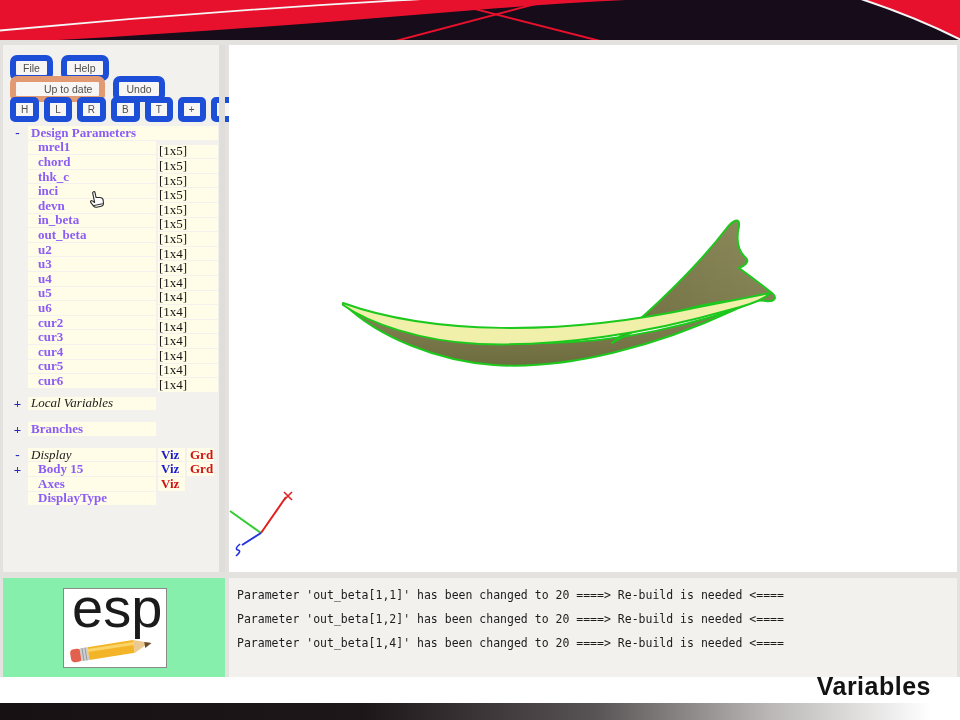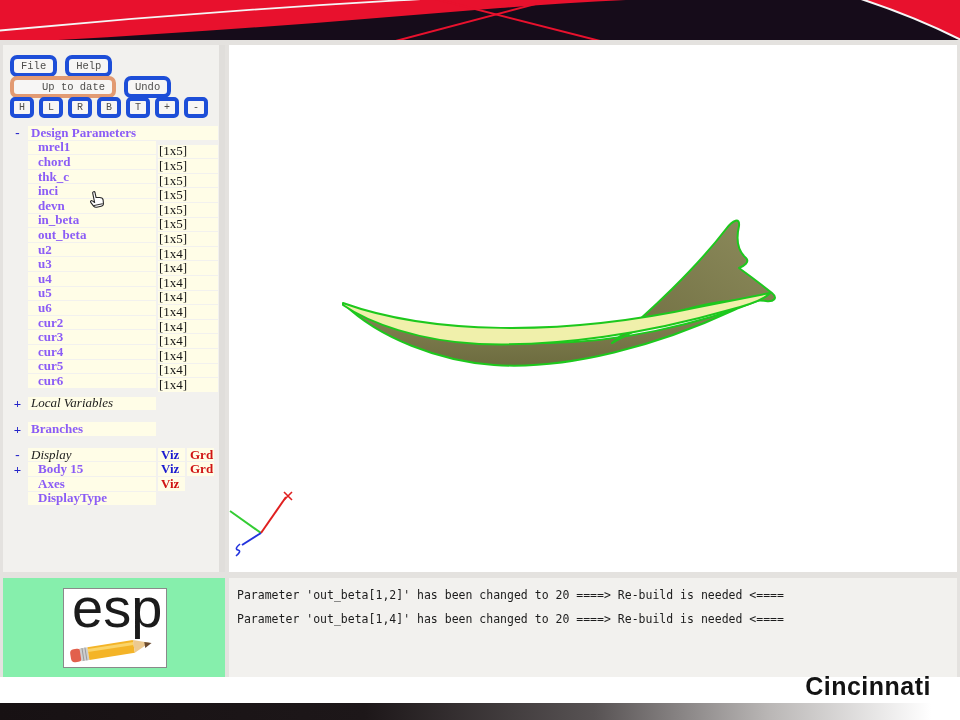--- a/index.html
+++ b/index.html
@@ -17,22 +17,22 @@
   #canvas3d{left:229px;top:45px;width:728px;height:527px;background:#ffffff;}
   #console{left:229px;top:578px;width:728px;height:99px;background:#f2f1ee;overflow:hidden;}
   #logo-panel{left:3px;top:578px;width:222px;height:99px;background:#86efac;}
   #footer-strip{left:0;top:677px;width:960px;height:26px;background:#ffffff;}
   #bottom-bar{left:0;top:703px;width:960px;height:17px;
       background:linear-gradient(90deg,#171113 0%,#1d1719 38%,#585354 62%,#b9b6b5 80%,#ffffff 97%);}
 
   
   .btnrow{position:absolute;left:7px;display:flex;gap:8px;}
   .btn{display:inline-flex;align-items:center;justify-content:center;
-       border:4px solid #1d4ed8;border-radius:7px;background:#f7f6f5;color:#4f4e4c;
-       font-size:10.5px;padding:1px 7px;cursor:pointer;font-family:Liberation Mono, monospace;}
+       border:6px solid #1d4ed8;border-radius:7px;background:#f7f6f5;color:#4f4e4c;
+       font-size:10.5px;padding:1px 7px;cursor:pointer;}
   .btn.warn{border-color:#e29a72;padding-left:28px;}
   .btn.sq{padding:1px 5px;border-radius:5px;font-size:10px;}
 
   
   #tree{position:absolute;left:4px;top:81px;width:214px;
         font-family:"Liberation Serif","DejaVu Serif",serif;font-size:13px;}
   .trow{display:flex;height:13.6px;margin-bottom:1px;align-items:center;}
   .tgl{width:21px;text-align:center;font-weight:bold;color:#2323c8;flex:none;line-height:13px;}
   .cell{background:#fffde7;height:13.6px;display:flex;align-items:center;flex:none;}
   .name{width:128px;padding-left:3px;box-sizing:border-box;}
@@ -277,20 +277,21 @@
       <path d="M 32,488 L 57,452" stroke="#e02020"></path>
       <path d="M 32,488 L 13,500" stroke="#2233dd"></path>
       <path d="M 11,499 q -6,5 -2,6 q 4,1 -2,6" stroke="#2233dd" stroke-width="1.6"></path>
       <path d="M 55,447 l 8,8 M 63,447 l -8,8" stroke="#e02020" stroke-width="1.6"></path>
     </g>
   </svg>
 </div>
 
 <div id="console" class="abs">
   <div style="height:5px;"></div>
+  <div class="conline">Parameter 'out_beta[1,1]' has been changed to 20 ====&gt; Re-build is needed &lt;====</div>
   <div class="conline">Parameter 'out_beta[1,2]' has been changed to 20 ====&gt; Re-build is needed &lt;====</div>
   <div class="conline">Parameter 'out_beta[1,4]' has been changed to 20 ====&gt; Re-build is needed &lt;====</div>
 </div>
 
 <div id="logo-panel" class="abs">
   <div id="esp-box">
     <div id="esp-text">esp</div>
     <svg width="92" height="28" viewBox="0 0 92 28" style="position:absolute;left:4px;bottom:4px;transform:rotate(-9deg);">
       <rect x="2" y="8" width="11" height="13" rx="4" fill="#e2604c"></rect>
       <rect x="12" y="8" width="8" height="13" fill="#cfcfcf"></rect>
@@ -298,14 +299,14 @@
       <line x1="17.5" y1="8" x2="17.5" y2="21" stroke="#9a9a9a" stroke-width="1"></line>
       <rect x="20" y="8" width="46" height="13" fill="#f4b427"></rect>
       <rect x="20" y="10" width="46" height="3" fill="#fad469"></rect>
       <polygon points="66,8 82,13.5 66,21" fill="#ecc990"></polygon>
       <polygon points="77,11.8 84,14 77,18" fill="#6b4a2f"></polygon>
     </svg>
   </div>
 </div>
 
 <div id="footer-strip" class="abs"></div>
-<div id="wordmark">Cincinnati</div>
+<div id="wordmark">Variables</div>
 <div id="bottom-bar" class="abs"></div>
 
 </body></html>

